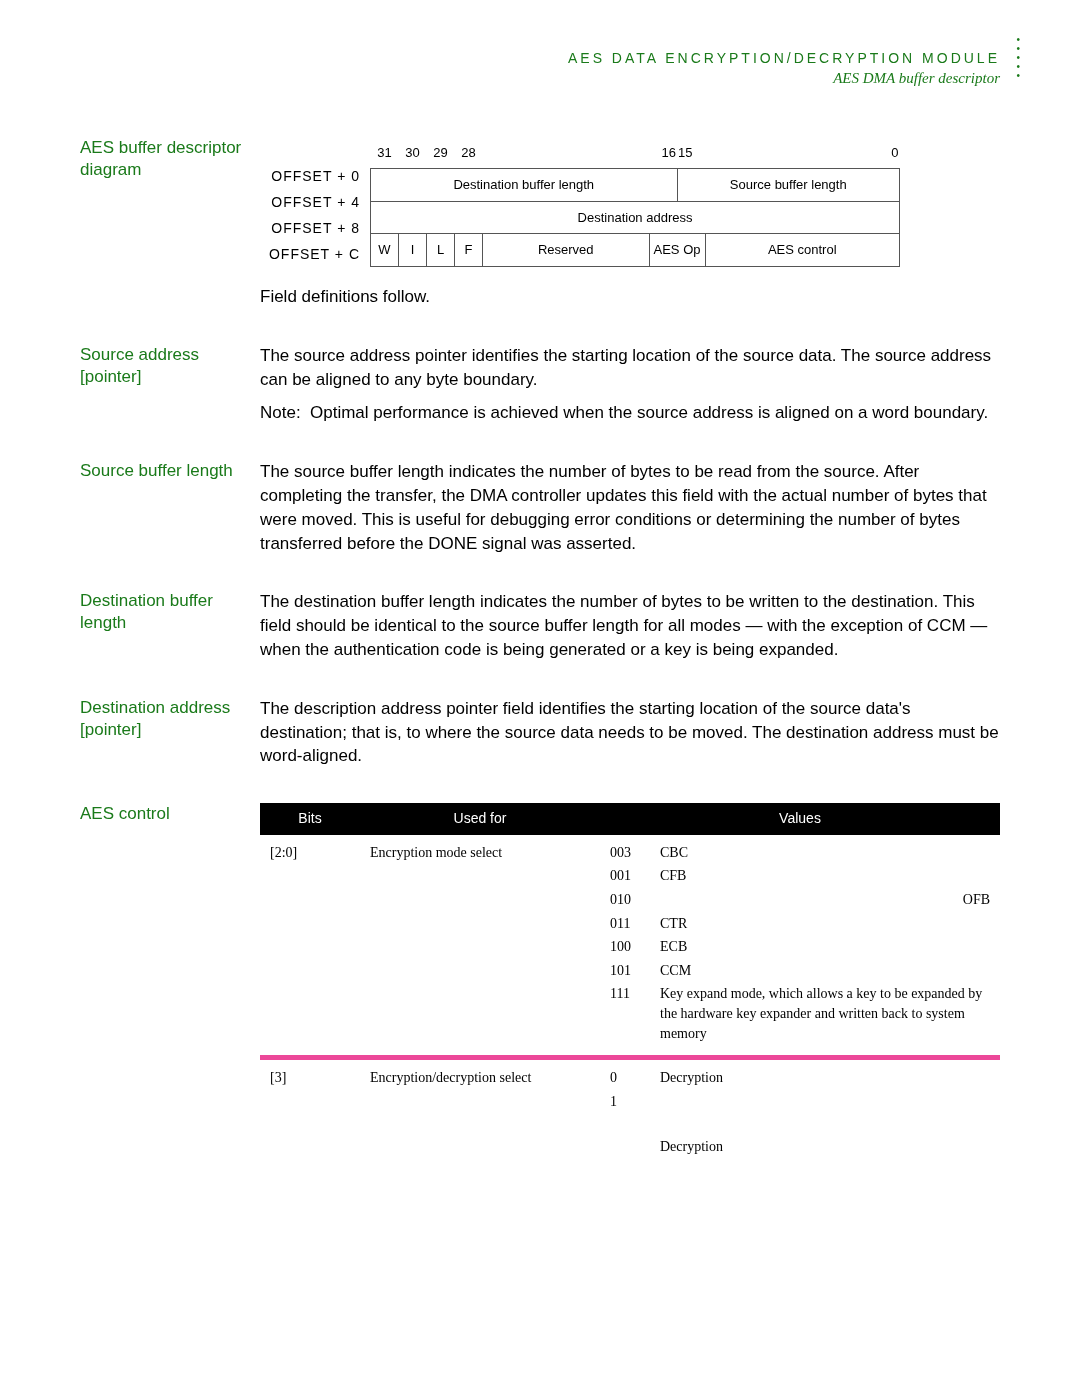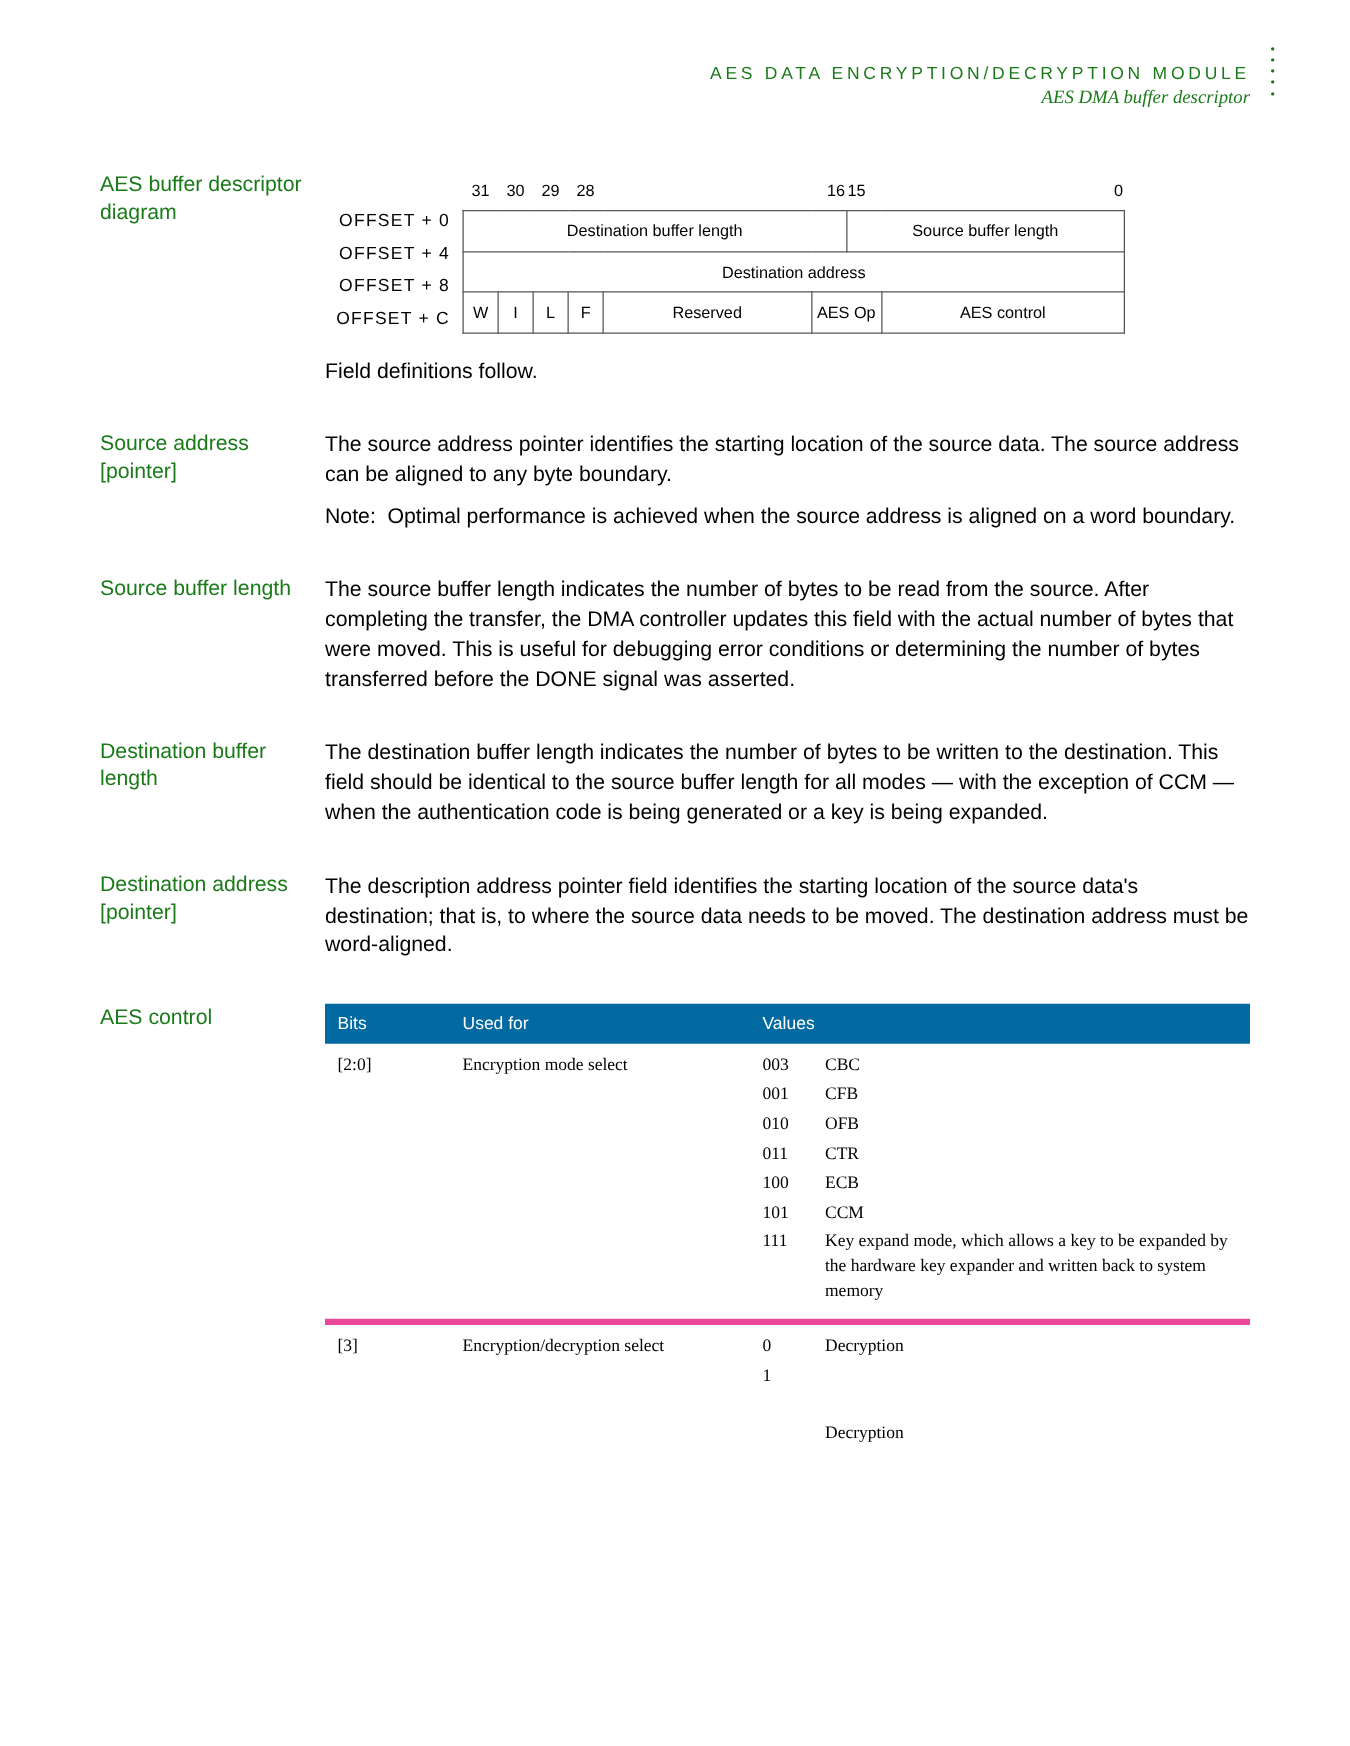--- a/index.html
+++ b/index.html
@@ -97,23 +97,23 @@
   }
   .note-lbl {
     width: 50px;
   }
   .aes-table {
     width: 100%;
     border-collapse: collapse;
     font-size: 14px;
   }
   .aes-table th {
-    background: #0369a1;
+    background: #000000;
     color: #fff;
-    text-align: left;
+    text-align: center;
     padding: 6px 10px;
     font-weight: normal;
   }
   .aes-table td {
     padding: 8px 10px;
     vertical-align: top;
     font-family: Georgia, serif;
     border-bottom: 5px solid #ec4899;
   }
   .aes-table td.no-border {
@@ -242,21 +242,21 @@
                 <div class="val-row">
                   <div class="val-code">003</div>
                   <div style="flex: 1 1 0%;">CBC</div>
                 </div>
                 <div class="val-row">
                   <div class="val-code">001</div>
                   <div style="flex: 1 1 0%;">CFB</div>
                 </div>
                 <div class="val-row">
                   <div class="val-code">010</div>
-                  <div style="flex: 1 1 0%;">OFB</div>
+                  <div style="flex: 1 1 0%; text-align: right;">OFB</div>
                 </div>
                 <div class="val-row">
                   <div class="val-code">011</div>
                   <div style="flex: 1 1 0%;">CTR</div>
                 </div>
                 <div class="val-row">
                   <div class="val-code">100</div>
                   <div style="flex: 1 1 0%;">ECB</div>
                 </div>
                 <div class="val-row">

